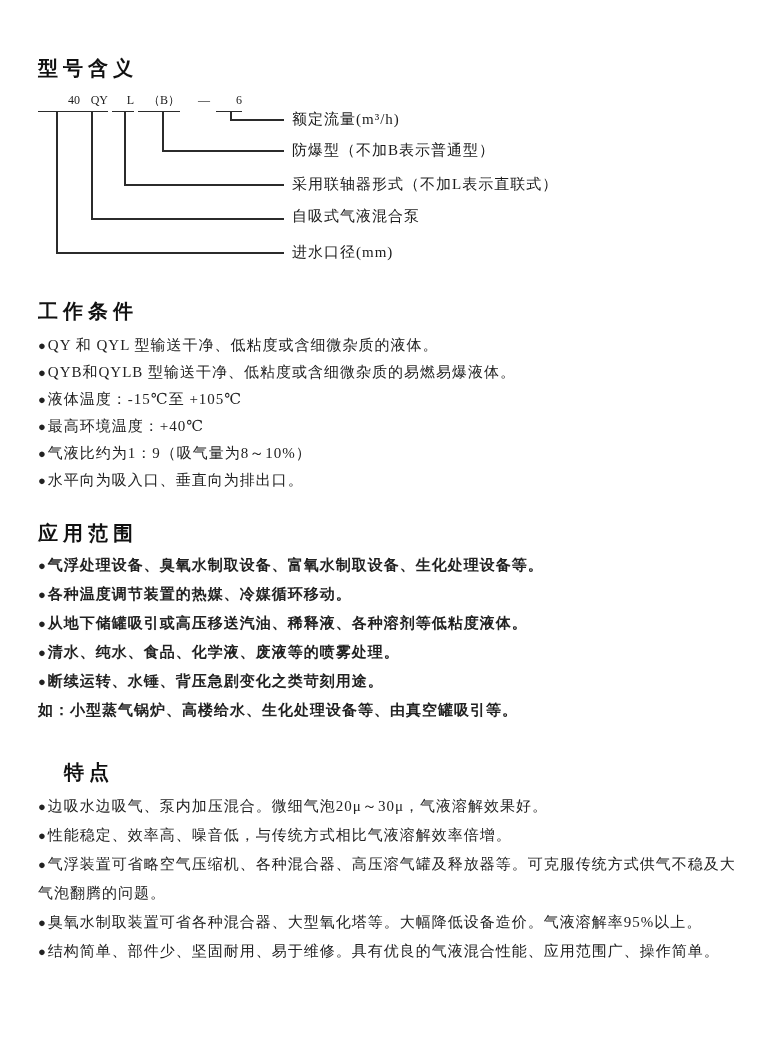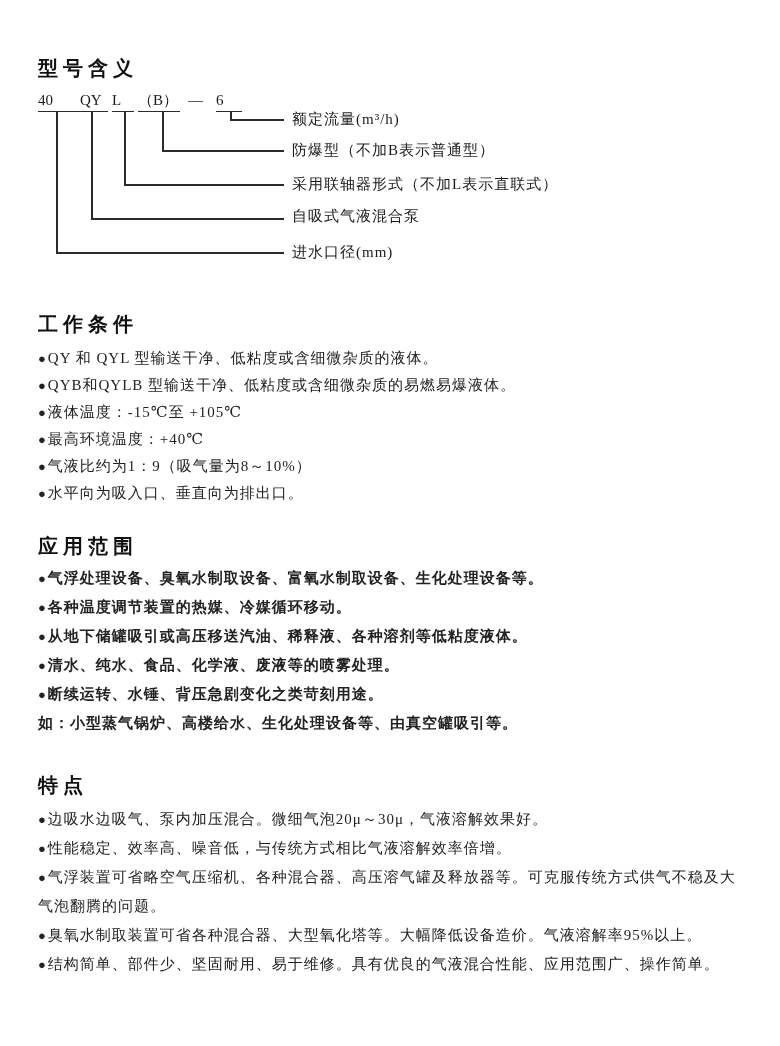--- a/index.html
+++ b/index.html
@@ -8,29 +8,29 @@
     font-family:"Liberation Serif","DejaVu Serif",serif;
     color:#1a1a1a;
     -webkit-font-smoothing:antialiased;
   }
   .page{padding:56px 0 0 38px;box-sizing:border-box;width:736px;height:1046px;}
 
   h2.sec{
     margin:0;font-family:"DejaVu Sans","Liberation Sans",sans-serif;
     font-weight:900;font-size:20px;line-height:24px;letter-spacing:5px;color:#111;
   }
-  h2.h-wc{margin-top:47px;}
+  h2.h-wc{margin-top:34px;}
   h2.h-as{margin-top:27px;}
-  h2.h-ft{margin-top:36px;}
+  h2.h-ft{margin-top:36px;margin-left:26px;}
 
   
   .diagram{position:relative;margin-top:10px;height:175px;}
   .part{
-    position:absolute;top:0;height:20px;line-height:20px;text-align:left;
-    font-size:15px;padding-bottom:1px;border-bottom:1.5px solid #2b2b2b;
+    position:absolute;top:0;height:20px;line-height:20px;text-align:right;
+    font-size:12px;padding-bottom:1px;border-bottom:1.5px solid #2b2b2b;
   }
   .part.nl{border-bottom:none;}
   .p0{left:0;width:42px;}
   .p1{left:42px;width:28px;}
   .p2{left:74px;width:22px;}
   .p3{left:100px;width:42px;}
   .p4{left:150px;width:22px;}
   .p5{left:178px;width:26px;}
 
   .vline{position:absolute;width:1.5px;background:#2b2b2b;top:22px;}

